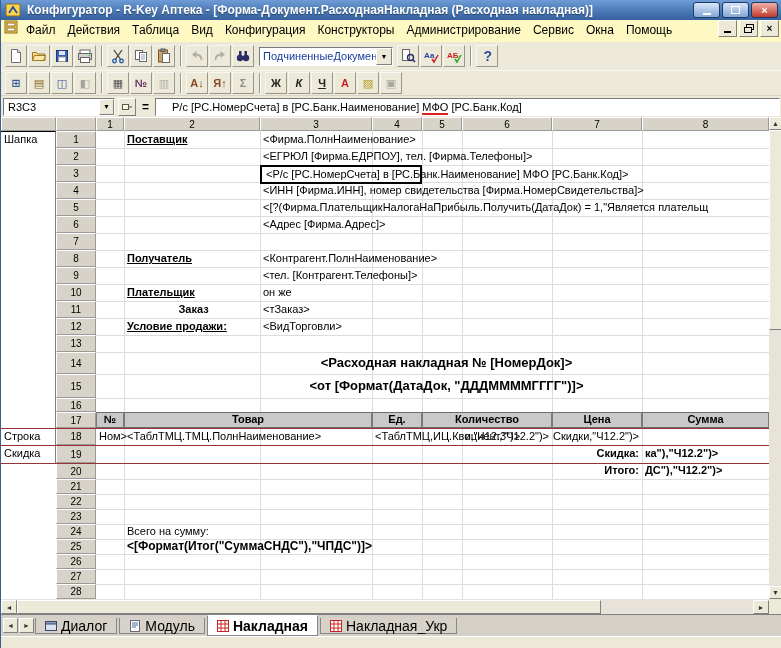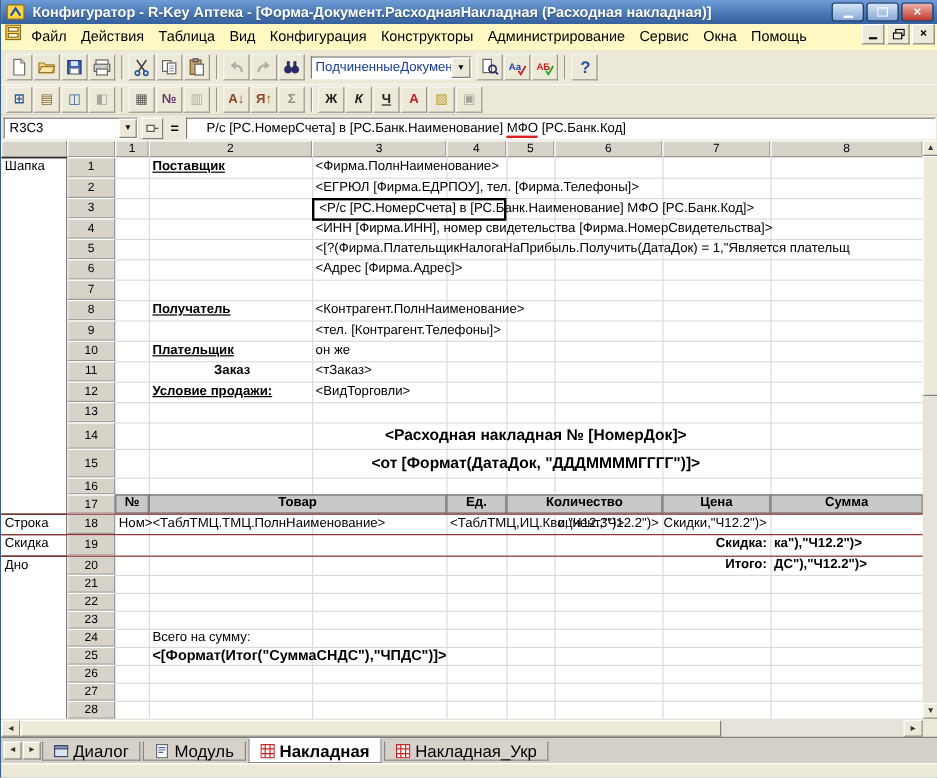--- a/index.html
+++ b/index.html
@@ -444,21 +444,20 @@
       <div class="rowh" style="position: absolute; left: 55px; top: 407px; width: 40px; height: 15px; box-sizing: border-box;">24</div>
       <div class="rowh" style="position: absolute; left: 55px; top: 422px; width: 40px; height: 15px; box-sizing: border-box;">25</div>
       <div class="rowh" style="position: absolute; left: 55px; top: 437px; width: 40px; height: 15px; box-sizing: border-box;">26</div>
       <div class="rowh" style="position: absolute; left: 55px; top: 452px; width: 40px; height: 15px; box-sizing: border-box;">27</div>
       <div class="rowh" style="position: absolute; left: 55px; top: 467px; width: 40px; height: 15px; box-sizing: border-box;">28</div>
       <div class="sect" style="position: absolute; left: 0px; top: 14px; width: 55px; height: 297px; box-sizing: border-box;">Шапка</div>
       <div class="sect" style="position: absolute; left: 0px; top: 311px; width: 55px; height: 17px; box-sizing: border-box;">Строка</div>
       <div class="redline" style="position: absolute; left: 0px; top: 311px; width: 768px; height: 1px; box-sizing: border-box;"></div>
       <div class="sect" style="position: absolute; left: 0px; top: 328px; width: 55px; height: 18px; box-sizing: border-box;">Скидка</div>
       <div class="redline" style="position: absolute; left: 0px; top: 328px; width: 768px; height: 1px; box-sizing: border-box;"></div>
-      <div class="sect" style="position: absolute; left: 0px; top: 346px; width: 55px; height: 136px; box-sizing: border-box;">Дно</div>
       <div class="redline" style="position: absolute; left: 0px; top: 346px; width: 768px; height: 1px; box-sizing: border-box;"></div>
       <div class="hdrow" style="position: absolute; left: 95px; top: 295px; width: 673px; height: 16px; box-sizing: border-box;"></div>
       <div class="cell" style="position: absolute; left: 123px; top: 14px; width: 136px; height: 17px; box-sizing: border-box; line-height: 16px; font-weight: bold; text-decoration: underline; text-align: left; padding-left: 3px;">Поставщик</div>
       <div class="cell" style="position: absolute; left: 259px; top: 14px; width: 112px; height: 17px; box-sizing: border-box; line-height: 16px; text-align: left; padding-left: 3px;">&lt;Фирма.ПолнНаименование&gt;</div>
       <div class="cell" style="position: absolute; left: 259px; top: 31px; width: 112px; height: 17px; box-sizing: border-box; line-height: 16px; text-align: left; padding-left: 3px;">&lt;ЕГРЮЛ [Фирма.ЕДРПОУ], тел. [Фирма.Телефоны]&gt;</div>
       <div class="cell selcell" style="position: absolute; left: 259px; top: 48px; width: 162px; height: 19px; box-sizing: border-box; line-height: 14px; text-align: left; padding-left: 4px;">&lt;Р/с [РС.НомерСчета] в  [РС.Банк.Наименование] МФО [РС.Банк.Код]&gt;</div>
       <div class="cell" style="position: absolute; left: 259px; top: 65px; width: 112px; height: 17px; box-sizing: border-box; line-height: 16px; text-align: left; padding-left: 3px;">&lt;ИНН [Фирма.ИНН], номер свидетельства [Фирма.НомерСвидетельства]&gt;</div>
       <div class="cell" style="position: absolute; left: 259px; top: 82px; width: 112px; height: 17px; box-sizing: border-box; line-height: 16px; text-align: left; padding-left: 3px;">&lt;[?(Фирма.ПлательщикНалогаНаПрибыль.Получить(ДатаДок) = 1,"Является плательщ</div>
       <div class="cell" style="position: absolute; left: 259px; top: 99px; width: 112px; height: 17px; box-sizing: border-box; line-height: 16px; text-align: left; padding-left: 3px;">&lt;Адрес [Фирма.Адрес]&gt;</div>
       <div class="cell" style="position: absolute; left: 123px; top: 133px; width: 136px; height: 17px; box-sizing: border-box; line-height: 16px; font-weight: bold; text-decoration: underline; text-align: left; padding-left: 3px;">Получатель</div>

